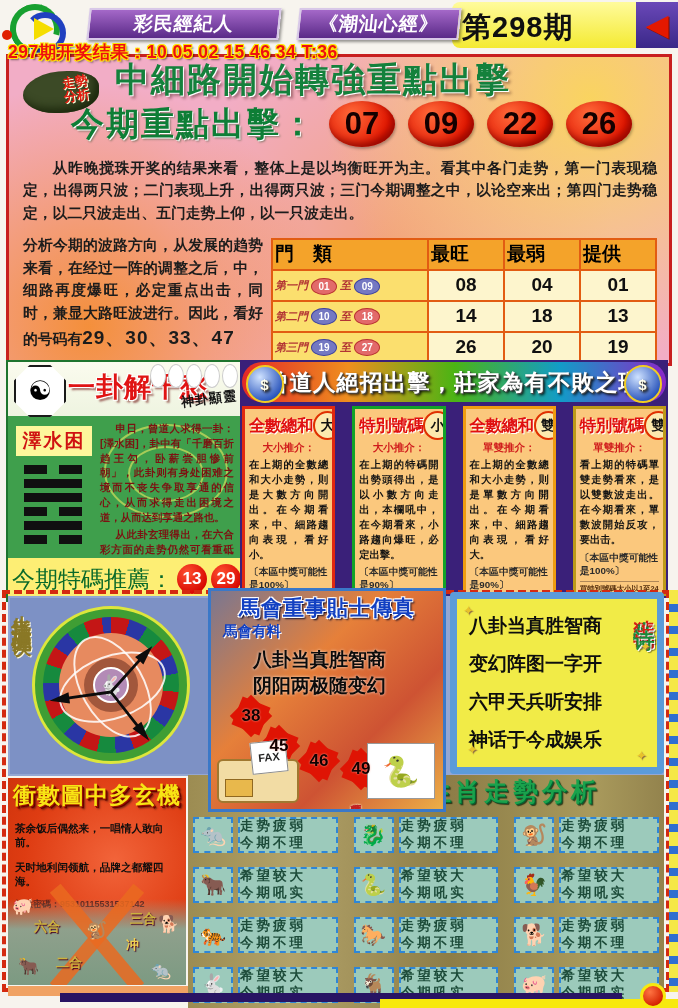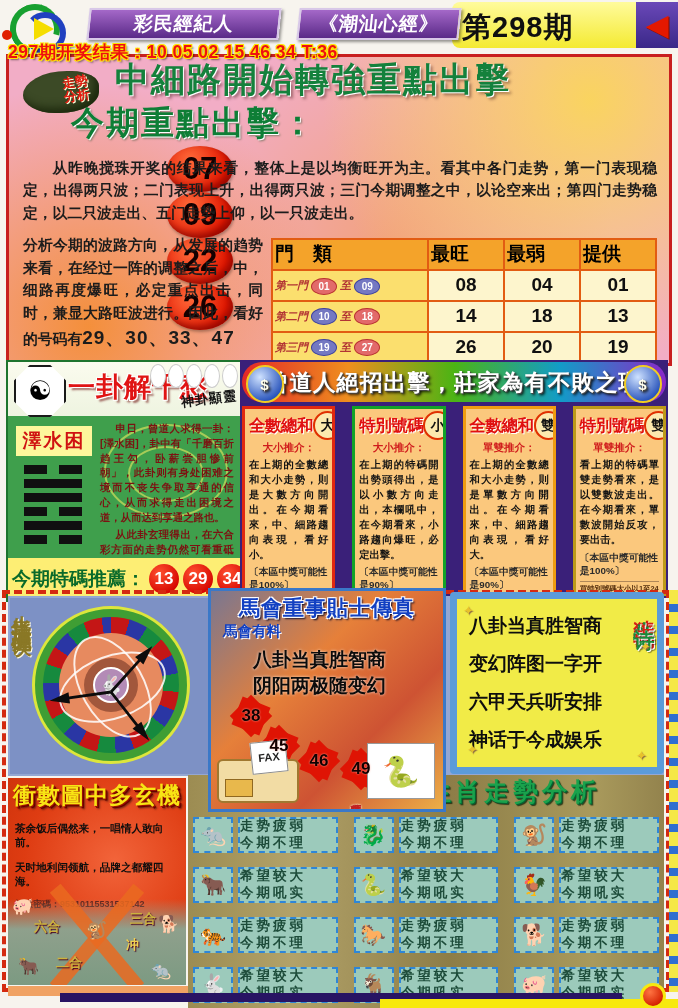--- a/index.html
+++ b/index.html
@@ -25,21 +25,21 @@
       background:
         radial-gradient(circle at 12% 88%, rgba(244,140,44,.9), rgba(244,140,44,0) 38%),
         radial-gradient(circle at 88% 14%, rgba(250,214,90,.95), rgba(250,214,90,0) 42%),
         radial-gradient(circle at 58% 62%, rgba(242,152,66,.55), rgba(242,152,66,0) 52%),
         #f2adc6;}
   .frog{position:absolute;left:14px;top:6px;width:92px;height:58px;}
   .frog .blob{position:absolute;left:0;top:8px;width:76px;height:42px;background:#3c4a26;border-radius:62% 38% 55% 45%;box-shadow:inset -5px -5px 9px #1e2a0e;}
   .frog .lbl{position:absolute;left:40px;top:12px;color:#e41c10;font-size:13px;font-weight:900;transform:rotate(-8deg);line-height:1.1;text-shadow:1px 1px 0 #ffd;}
   .main-title{position:absolute;left:106px;top:0px;font-size:34px;font-weight:900;color:#14813c;letter-spacing:2px;
       text-shadow:1px 1px 0 #fff,3px 3px 3px rgba(60,20,20,.45);white-space:nowrap;}
-  .focus-row{position:absolute;left:62px;top:44px;display:flex;align-items:center;flex-direction:column;}
+  .focus-row{position:absolute;left:62px;top:44px;display:flex;align-items:flex-end;}
   .focus-label{font-size:33px;font-weight:900;color:#0e7e36;letter-spacing:2px;text-shadow:1px 1px 0 #fff,2px 2px 2px rgba(0,60,20,.4);}
   .focus-num{width:66px;height:46px;margin-left:13px;border-radius:50%;background:radial-gradient(circle at 35% 30%,#ff6a3a,#e21600 70%);
       color:#140000;font-weight:900;font-size:31px;display:flex;align-items:center;justify-content:center;
       box-shadow:inset -3px -4px 7px rgba(110,0,0,.65),1px 2px 3px rgba(0,0,0,.3);}
   .main-text{position:absolute;left:14px;top:100px;width:634px;font-size:14.8px;font-weight:bold;color:#1c1c1c;line-height:1.52;text-align:justify;}
   .main-text p{margin:0 0 10px 0;text-indent:2em;}
   .door-table{float:right;width:386px;margin:4px 0 2px 8px;border-collapse:collapse;background:#fde98e;}
   .door-table th{background:#f4a32a;border:2px solid #e25c12;font-size:19px;padding:0 2px;color:#000;}
   .door-table td{border:2px solid #e25c12;padding:0 2px;}
   td.door{font-size:11px;color:#b23434;font-style:italic;background:#fbdf6e;white-space:nowrap;font-weight:bold;}
@@ -63,21 +63,21 @@
   .hex-ovals{position:absolute;right:2px;top:2px;display:flex;gap:2px;}
   .hex-ovals i{width:14px;height:22px;background:#fff;border-radius:50%;border:1px solid #ccc;}
   .hex-sub{position:absolute;right:3px;top:28px;font-size:13px;font-weight:900;color:#141414;transform:rotate(-7deg);letter-spacing:1px;}
   .hex-name{position:absolute;left:8px;top:64px;width:76px;background:#fdf79c;color:#d01212;font-weight:900;font-size:19px;text-align:center;padding:2px 0;letter-spacing:2px;}
   .hexagram{position:absolute;left:16px;top:98px;width:58px;}
   .hexagram .ln{height:9px;margin:5px 0;background:#101010;}
   .hexagram .brk{background:linear-gradient(90deg,#101010 0 40%,transparent 40% 60%,#101010 60% 100%);}
   .hex-body{position:absolute;left:92px;top:60px;width:134px;font-size:10.4px;color:#7c1212;font-weight:bold;line-height:1.42;text-align:justify;}
   .hex-body p{margin:0 0 3px 0;text-indent:1.5em;}
   .hex-foot{position:absolute;left:0;bottom:0;width:100%;height:42px;background:#fdee74;display:flex;align-items:center;padding-left:4px;box-sizing:border-box;}
-  .rec-label{font-size:19px;font-weight:700;color:#0a6a2a;white-space:nowrap;text-align:center;}
+  .rec-label{font-size:23px;font-weight:400;color:#0a6a2a;white-space:nowrap;text-align:center;}
   .rec-num{width:30px;height:30px;border-radius:50%;background:radial-gradient(circle at 35% 30%,#ff5030,#d60600 75%);
       color:#fff;font-weight:900;font-size:17px;display:flex;align-items:center;justify-content:center;margin-left:4px;flex:none;}
   
   .strategy{position:absolute;left:240px;top:360px;width:428px;height:238px;background:#3a2079;}
   .srat-banner{position:absolute;left:2px;top:2px;right:2px;height:40px;border-radius:20px;
       background:linear-gradient(90deg,#e22828,#ef8e1e 25%,#4cb414 50%,#129cc8 75%,#8a28c8);
       display:flex;align-items:center;justify-content:center;color:#fff;font-size:22.5px;font-weight:900;
       letter-spacing:1px;text-shadow:1px 1px 0 #444,2px 2px 3px #000;white-space:nowrap;}
   .coin{position:absolute;top:3px;width:34px;height:34px;border-radius:50%;border:2px solid #f2cc22;
       background:radial-gradient(circle at 35% 30%,#cfe2ff,#2a55bc 75%);display:flex;align-items:center;justify-content:center;

